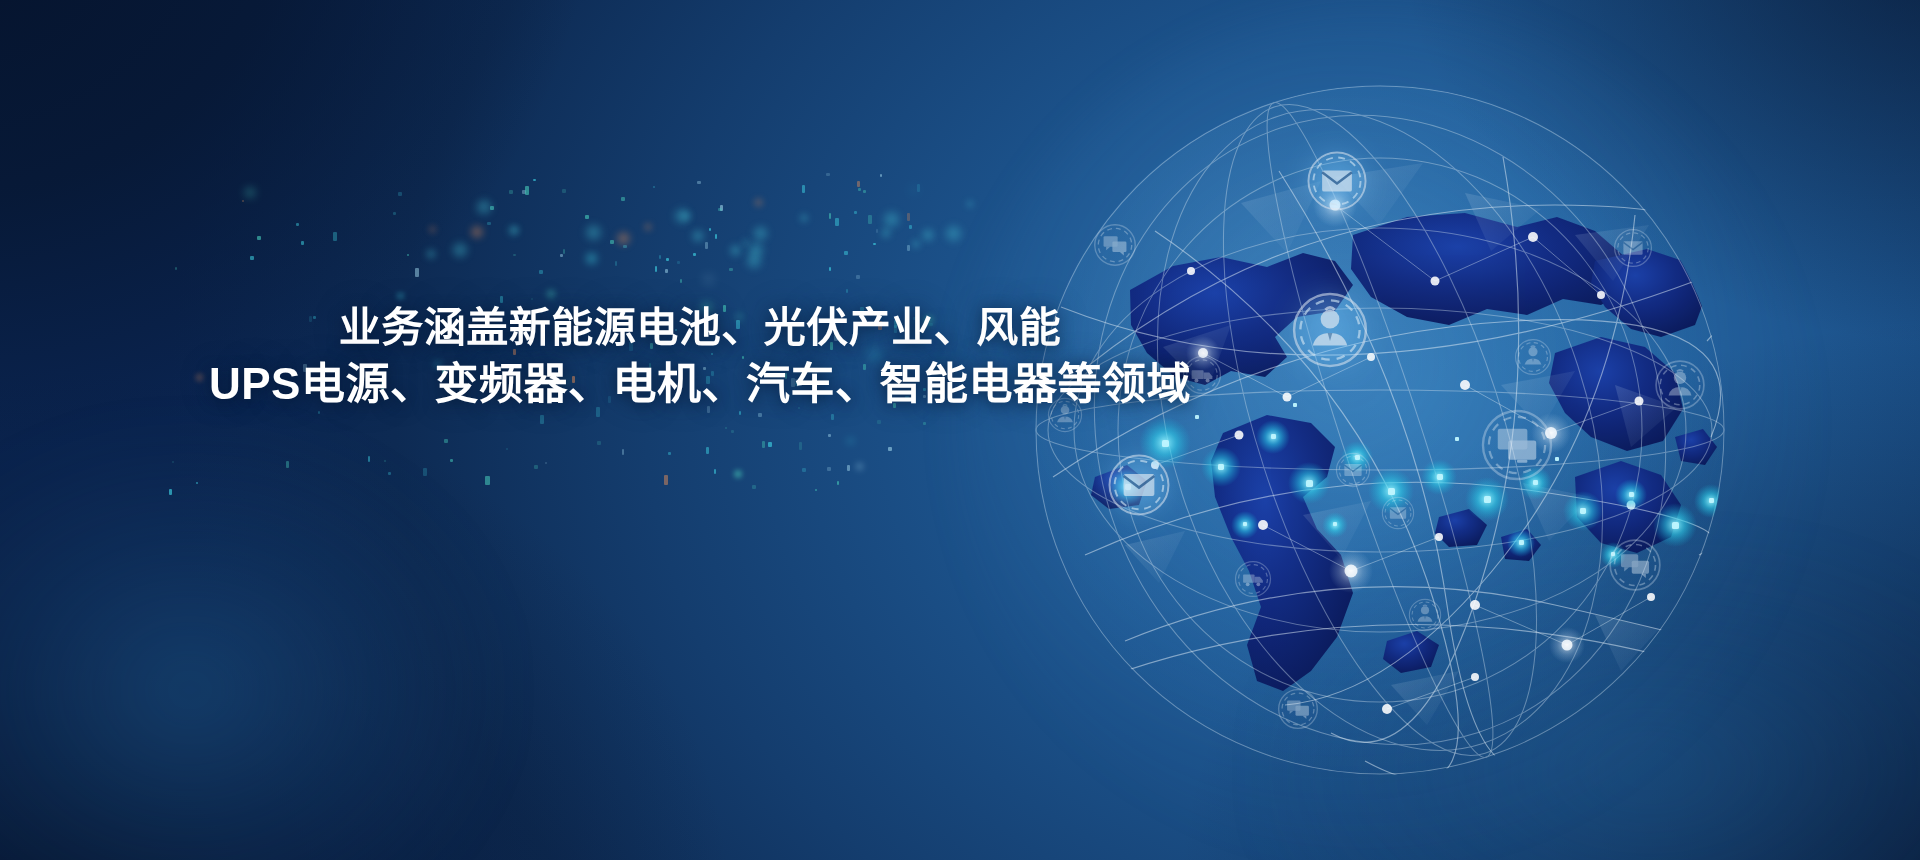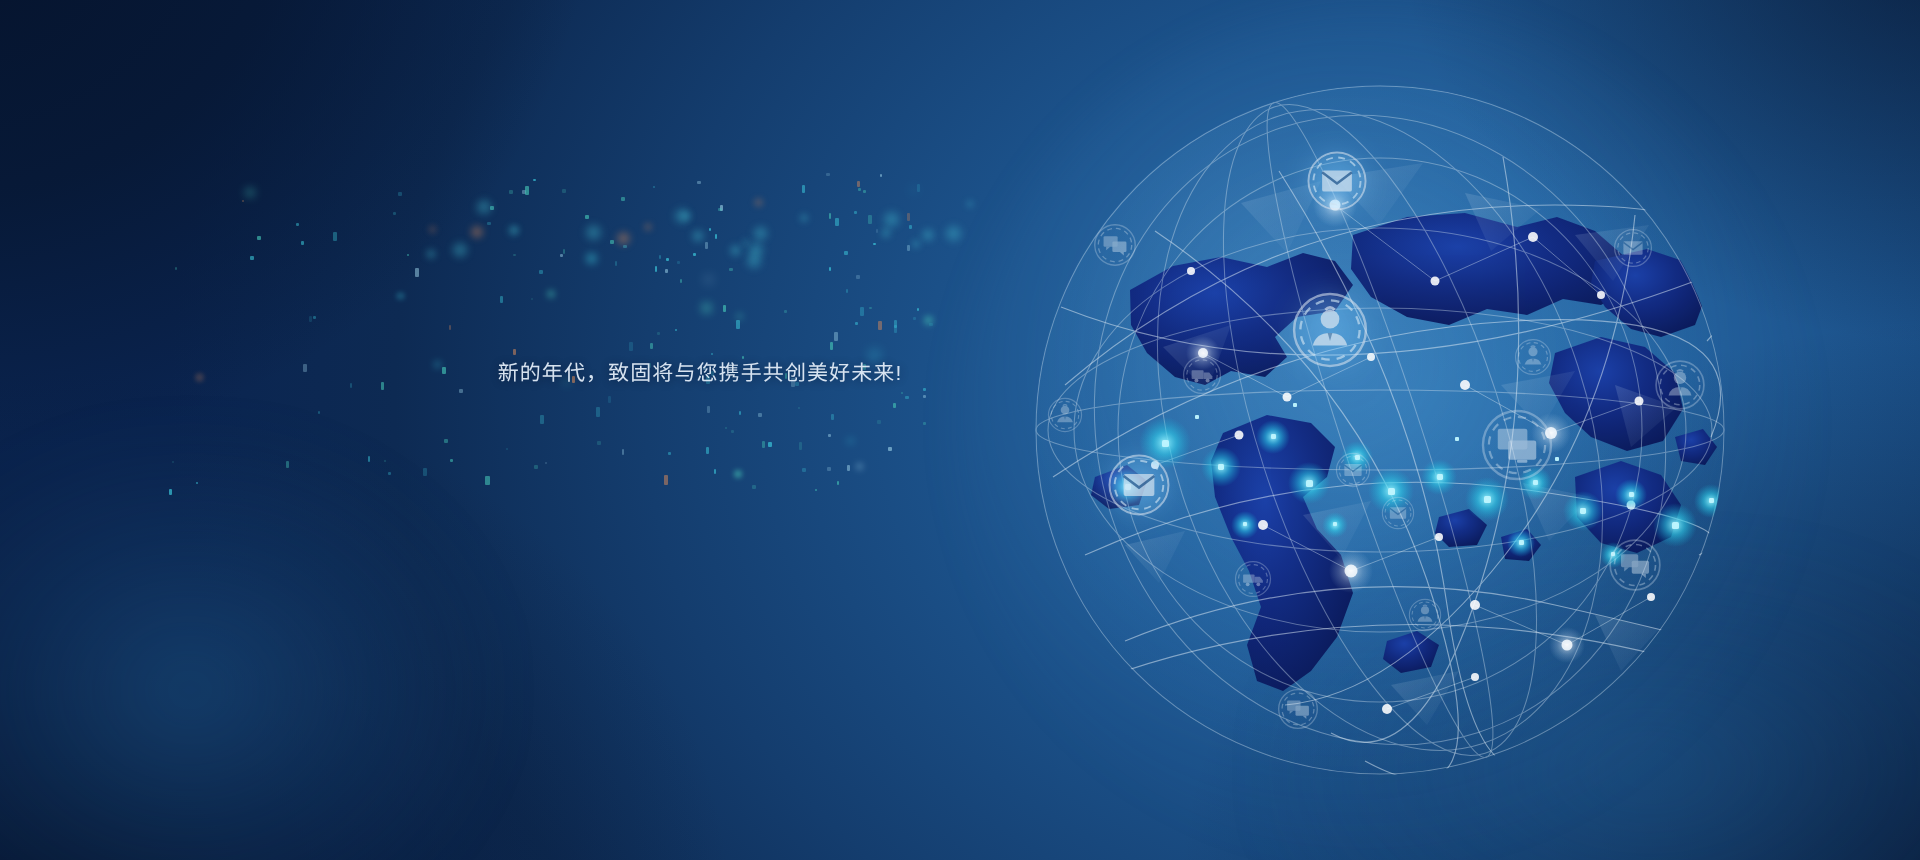--- a/index.html
+++ b/index.html
@@ -716,16 +716,19 @@
               <path d="M28 70 q4-16 22-16 q18 0 22 16 z" fill="#dbe7f2" opacity=".75"></path>
               <path d="M47 54 L50 64 L53 54" fill="#2a5e92" opacity=".55"></path>
               <path d="M44 24 q6-6 12 0" fill="none" stroke="#dbe7f2" stroke-width="3.5" opacity=".7"></path>
             </g>
           </svg>
         </div>
       </div>
   </div>
 
   <div class="copy">
-    <p class="subtitle">新的年代，致固将与您携手共创美好未来!</p>
+    <h1 class="headline">
+      <span class="l1">业务涵盖新能源电池、光伏产业、风能</span><br>
+      <span class="l2">UPS电源、变频器、电机、汽车、智能电器等领域</span>
+    </h1>
   </div>
 
 </div>
 
 </body></html>

